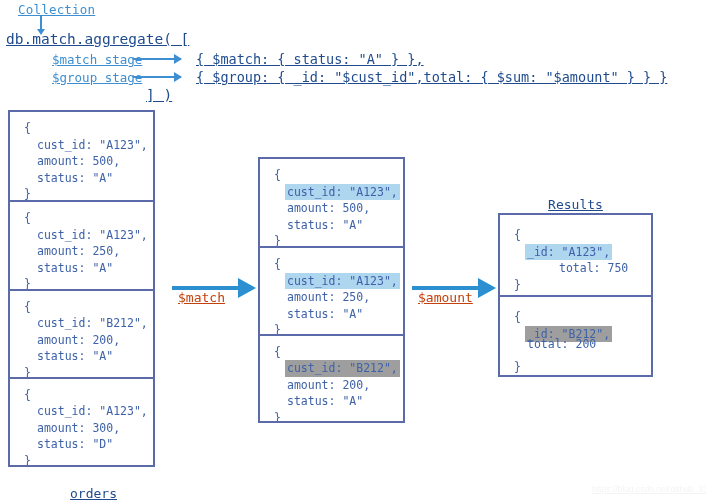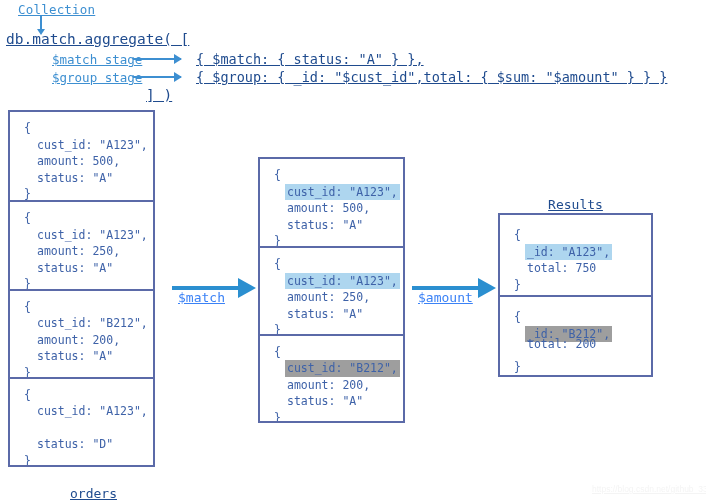--- a/index.html
+++ b/index.html
@@ -151,21 +151,21 @@
   .pipeline-arrow-line::after {
     content: "";
     position: absolute;
     right: -16px; top: -8px;
     border-top: 10px solid transparent;
     border-bottom: 10px solid transparent;
     border-left: 18px solid #2b8fd0;
   }
   .pipeline-label {
     font-size: 13px;
-    color: #3b82f6;
+    color: #c2410c;
     white-space: pre;
   }
   #match-arrow-label { left: 178px; top: 290px; }
   #group-arrow-label { left: 418px; top: 290px; }
 
   
   #watermark {
     left: 592px; top: 484px;
     font-size: 8.5px;
     color: #f4f4f4;
@@ -209,20 +209,21 @@
     <div class="doc-cell">
       <div class="doc-text brace" style="top: 8px;">{</div>
       <div class="doc-text" style="left: 25px; top: 24.5px;"><span class="field" style="position: static;">cust_id: "B212",</span></div>
       <div class="doc-text" style="left: 25px; top: 41px;"><span class="field" style="position: static;">amount: 200,</span></div>
       <div class="doc-text" style="left: 25px; top: 57.5px;"><span class="field" style="position: static;">status: "A"</span></div>
       <div class="doc-text brace" style="top: 74px;">}</div>
     </div>
     <div class="doc-cell">
       <div class="doc-text brace" style="top: 8px;">{</div>
       <div class="doc-text" style="left: 25px; top: 24.5px;"><span class="field" style="position: static;">cust_id: "A123",</span></div>
+      <div class="doc-text" style="left: 25px; top: 41px;"><span class="field" style="position: static;">amount: 300,</span></div>
       <div class="doc-text" style="left: 25px; top: 57.5px;"><span class="field" style="position: static;">status: "D"</span></div>
       <div class="doc-text brace" style="top: 74px;">}</div>
     </div>
   </div>
 <div class="abs caption" id="orders-caption">orders</div>
 
 <div class="abs pipeline-arrow-line" id="match-arrow-line"></div>
 <div class="abs pipeline-label" id="match-arrow-label">$match</div>
 
 <div class="abs doc-column" id="match-column">
@@ -250,21 +251,21 @@
   </div>
 
 <div class="abs pipeline-arrow-line" id="group-arrow-line"></div>
 <div class="abs pipeline-label" id="group-arrow-label">$amount</div>
 
 <div class="abs caption" id="results-caption">Results</div>
 <div class="abs doc-column" id="results-column">
     <div class="doc-cell">
       <div class="doc-text brace" style="top: 12px;">{</div>
       <div class="doc-text" style="left: 25px; top: 28.5px;"><span class="field hl-blue" style="position: static;">_id: "A123",</span></div>
-      <div class="doc-text" style="left: 25px; top: 45px;"><span class="field" style="position: static;">total: 750</span></div>
+      <div class="doc-text" style="left: 25px; top: 45px;"><span class="field" style="position: static; margin-left: 32px;">total: 750</span></div>
       <div class="doc-text brace" style="top: 61.5px;">}</div>
     </div>
     <div class="doc-cell">
       <div class="doc-text brace" style="top: 12px;">{</div>
       <div class="doc-text" style="left: 25px; top: 28.5px;"><span class="field hl-gray" style="position: static;">_id: "B212",</span></div>
       <div class="doc-text" style="left: 25px; top: 39px;"><span class="field" style="position: static;">total: 200</span></div>
       <div class="doc-text brace" style="top: 61.5px;">}</div>
     </div>
   </div>
 

